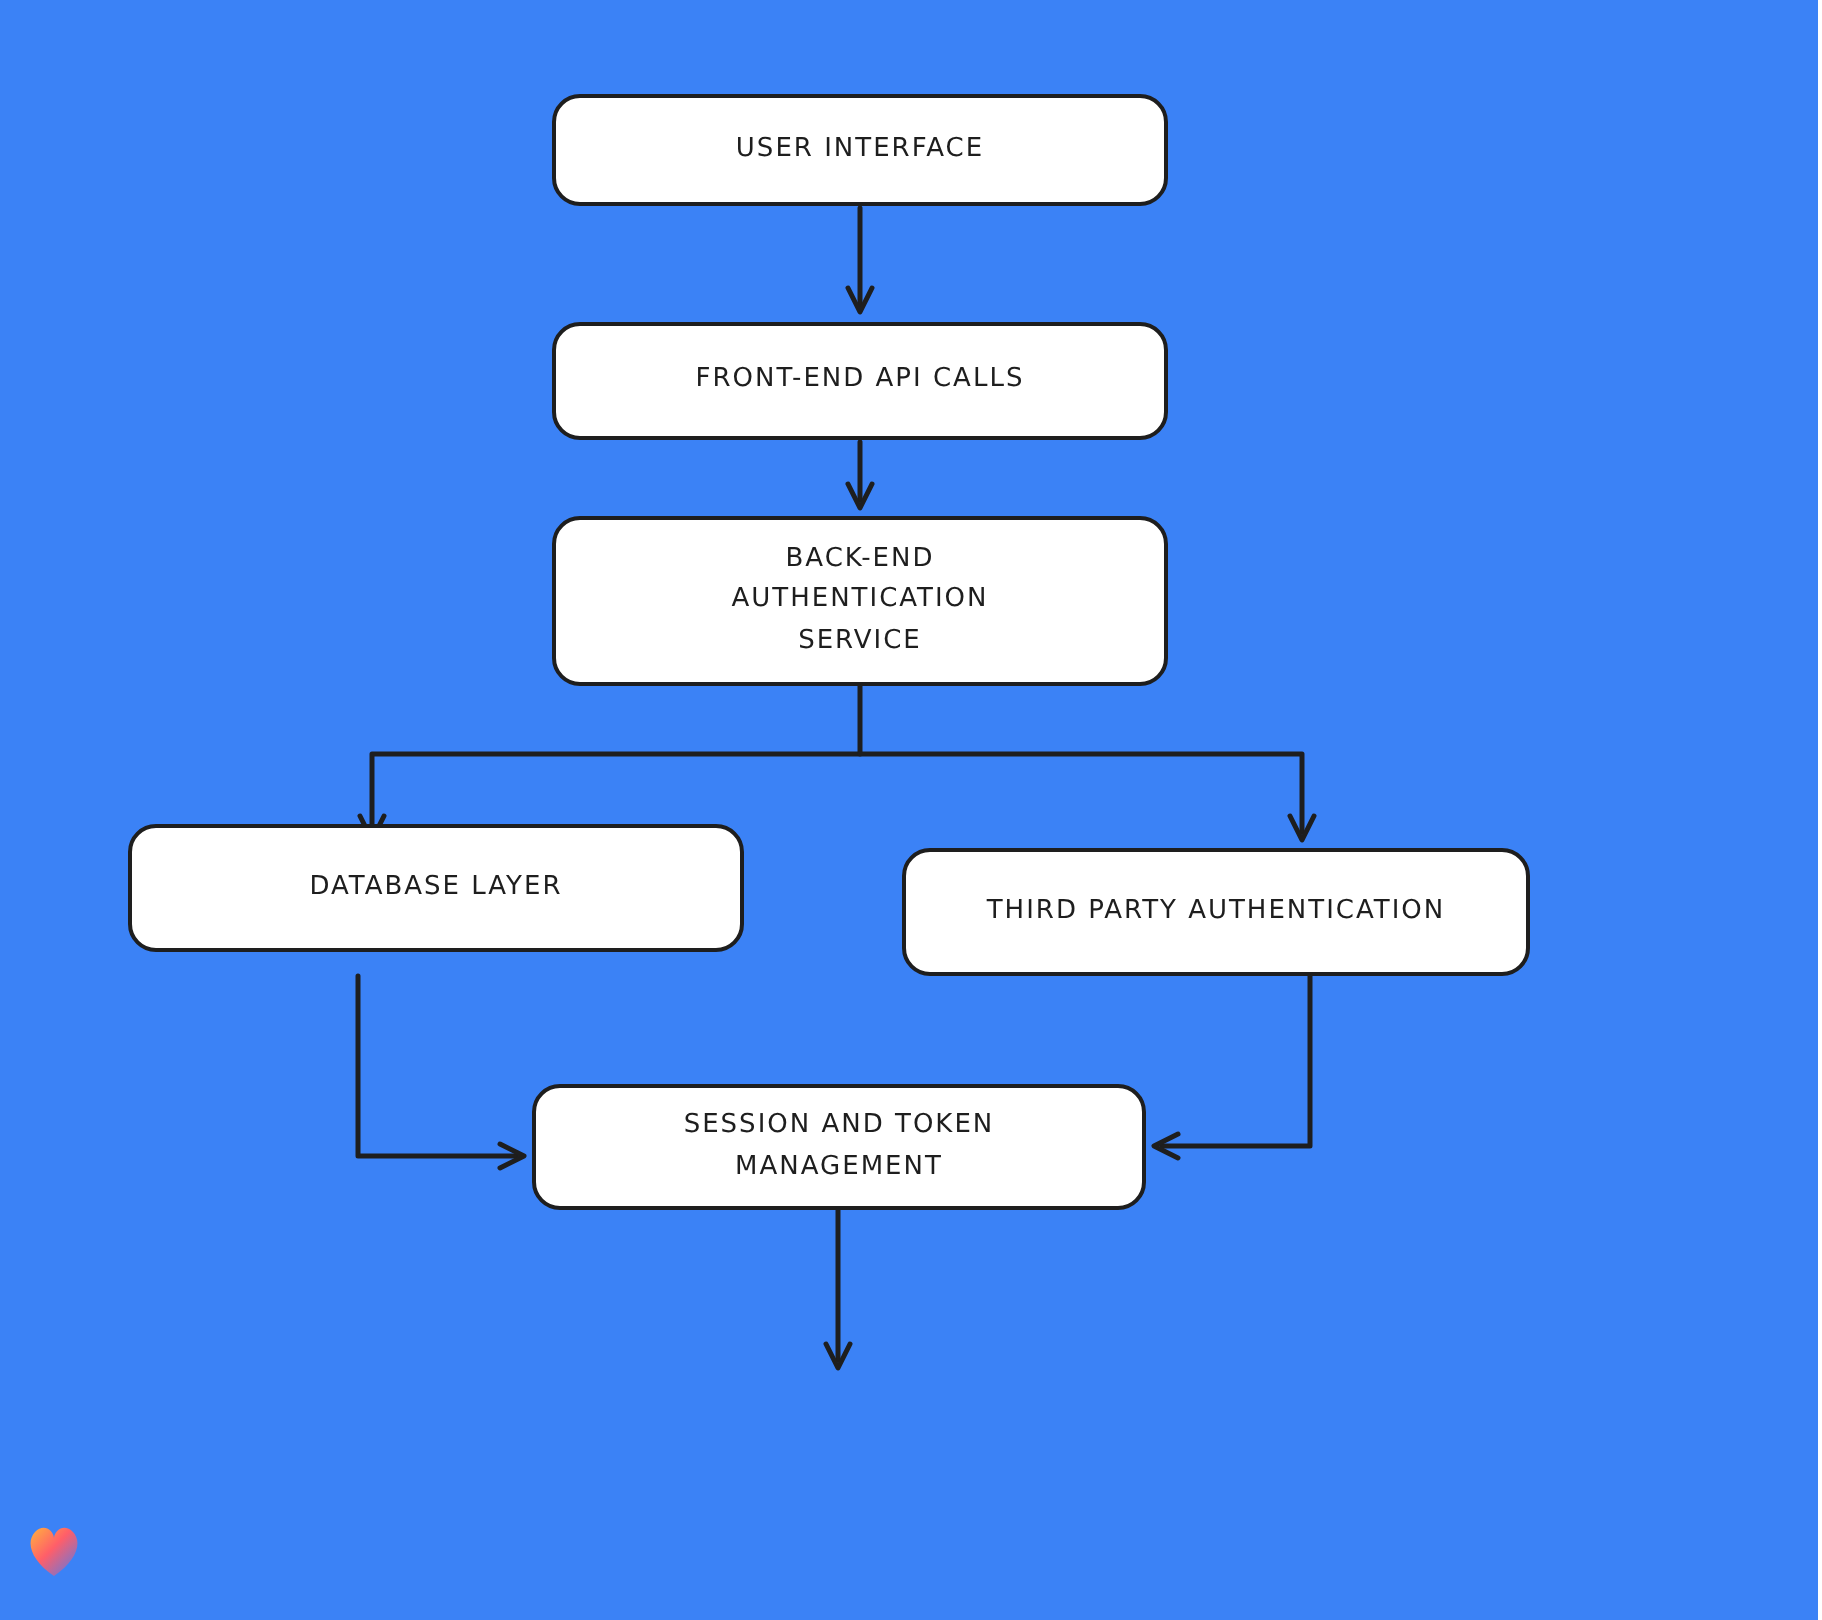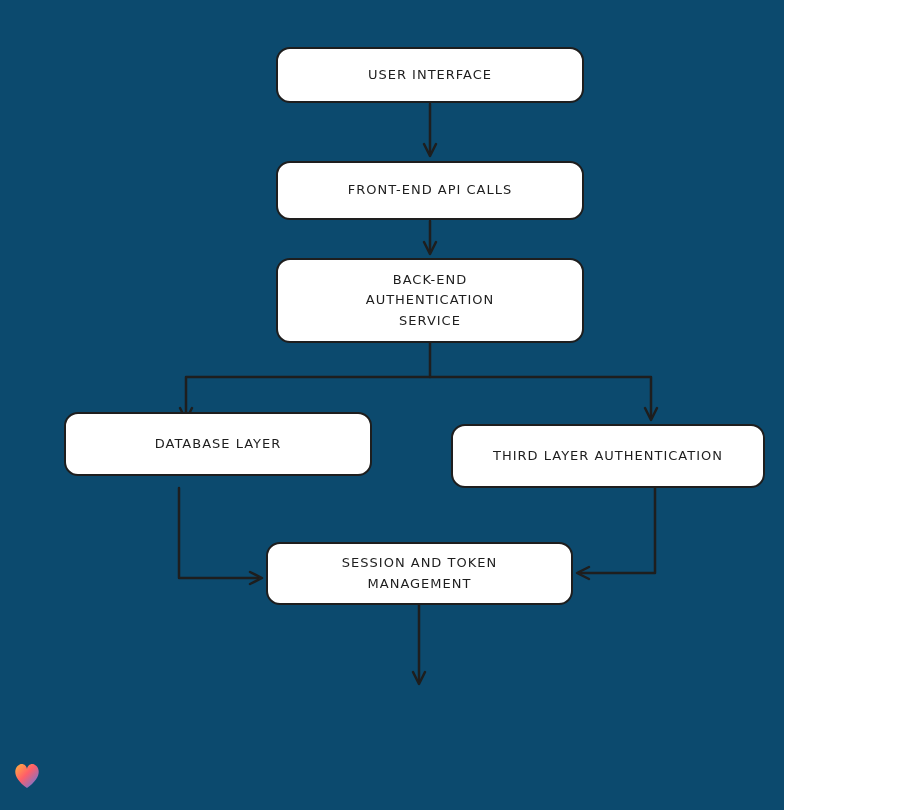--- a/index.html
+++ b/index.html
@@ -2,23 +2,23 @@
 <html><head>
 <meta charset="utf-8">
 <style>
   html, body {
     margin: 0;
     padding: 0;
     background: #ffffff;
   }
   .canvas {
     position: relative;
-    width: 784px;
+    width: 909px;
     height: 810px;
-    background: #0c4a6e;
+    background: #3b82f6;
     overflow: hidden;
     font-family: "DejaVu Sans", "Liberation Sans", sans-serif;
     text-decoration: underline;
   }
   .edges-layer {
     position: absolute;
     left: 0;
     top: 0;
     width: 911px;
     height: 810px;
@@ -105,21 +105,21 @@
 
   <div class="node" style="left:276px; top:258px; width:308px; height:85px; padding:0 60px;">
     <span class="label">BACK-END AUTHENTICATION SERVICE</span>
   </div>
 
   <div class="node" style="left:64px;  top:412px; width:308px; height:64px;">
     <span class="label">DATABASE LAYER</span>
   </div>
 
   <div class="node" style="left:451px; top:424px; width:314px; height:64px;">
-    <span class="label">THIRD LAYER AUTHENTICATION</span>
+    <span class="label">THIRD PARTY AUTHENTICATION</span>
   </div>
 
   <div class="node" style="left:266px; top:542px; width:307px; height:63px; padding:6px 43px;">
     <span class="label">SESSION AND TOKEN MANAGEMENT</span>
   </div>
 
 
   <svg class="logo" viewBox="0 0 32 30" xmlns="http://www.w3.org/2000/svg">
     <defs>
       <linearGradient id="heartGrad" x1="0%" y1="0%" x2="100%" y2="100%">

